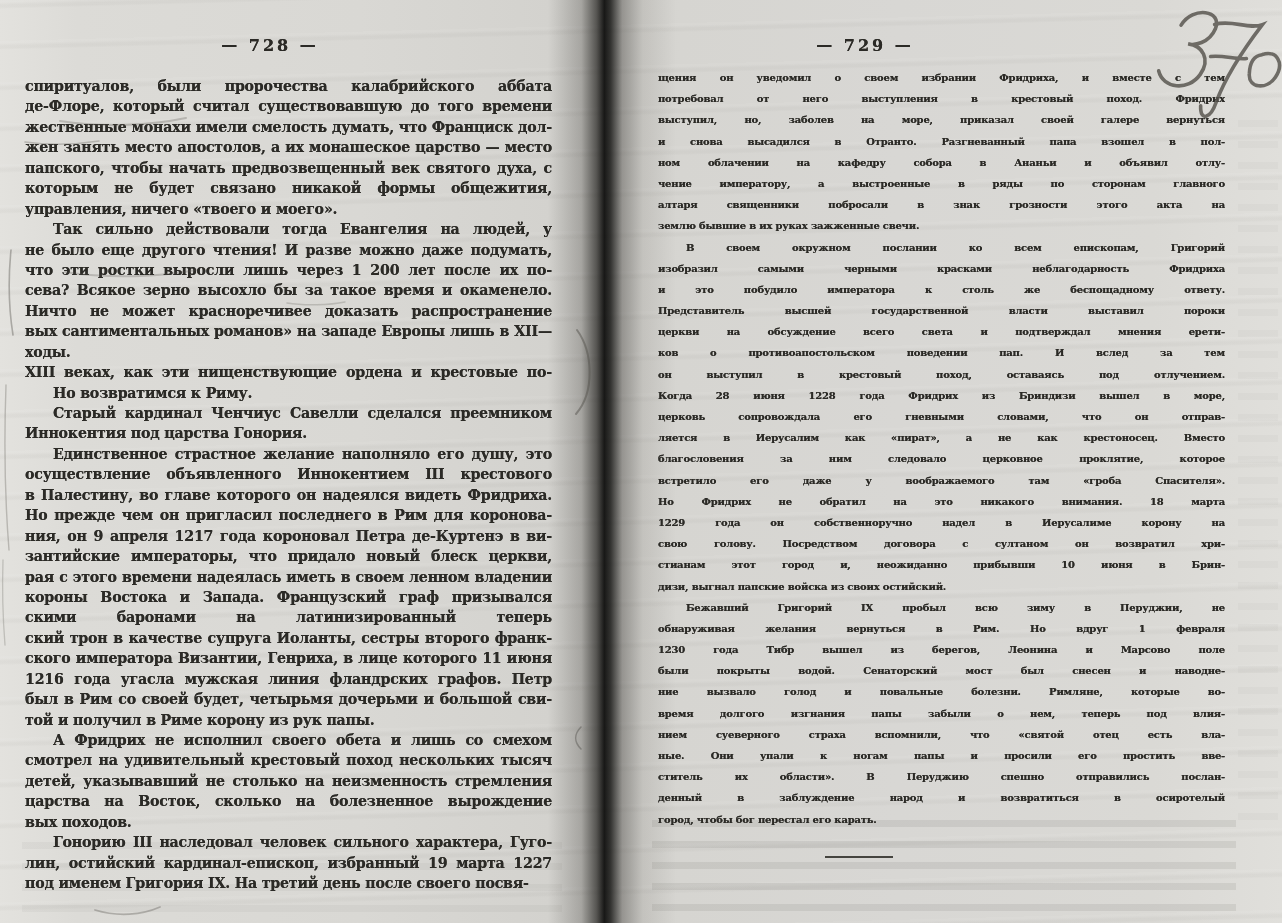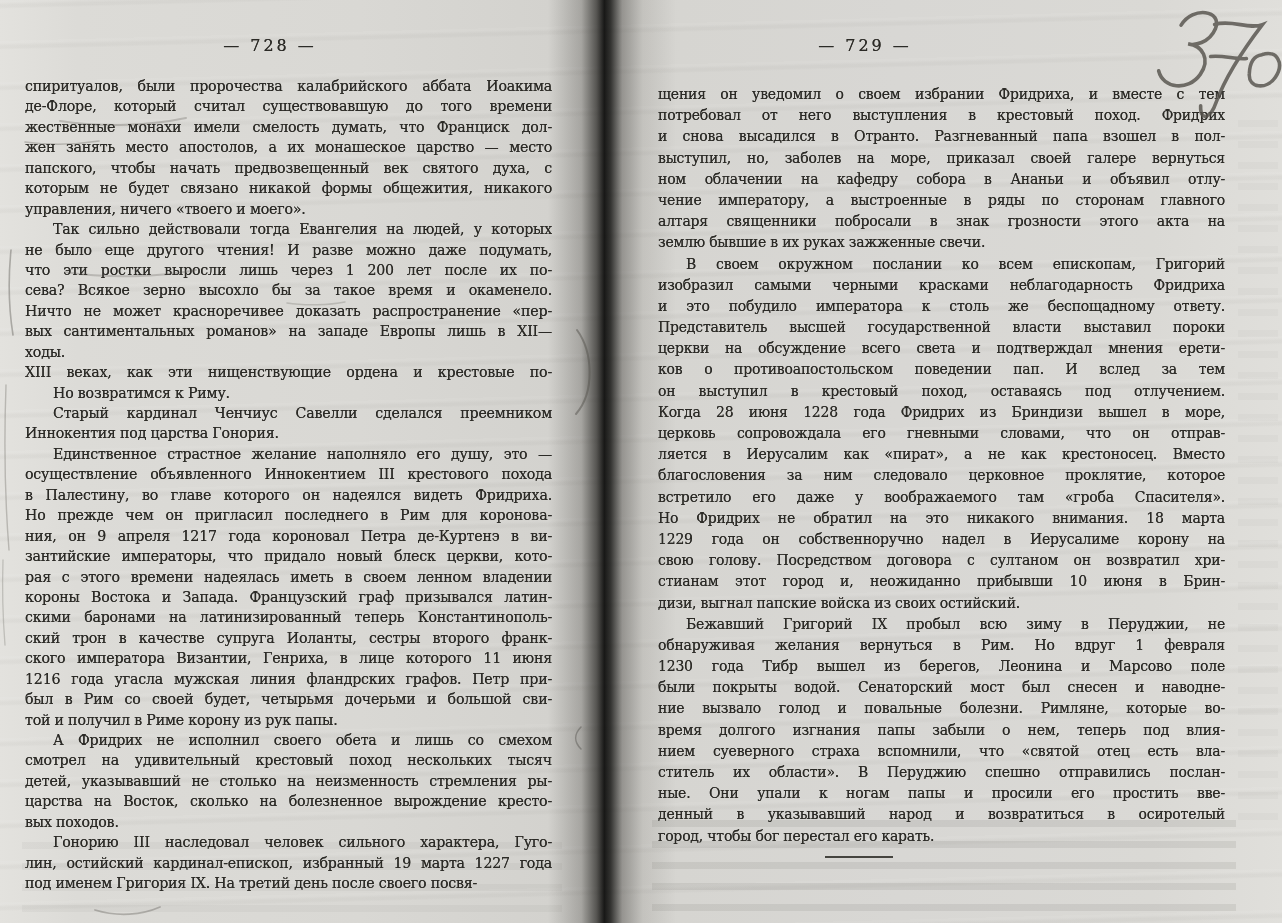--- a/index.html
+++ b/index.html
@@ -1,19 +1,19 @@
 <!DOCTYPE html>
 <html><head>
 <meta charset="utf-8">
 <title>Scanned book spread</title>
 <style>
   html,body{margin:0;padding:0;width:1282px;height:923px;overflow:hidden;}
   #scan{
     position:relative;width:1282px;height:923px;
-    font-family:"DejaVu Serif",serif;font-weight:400;color:#2b2a26;
+    font-family:"DejaVu Serif",serif;font-weight:700;color:#2b2a26;
     background:
       repeating-linear-gradient(178.5deg,
         rgba(255,255,255,.05) 0 2px,
         rgba(118,116,110,.05) 5px 7px,
         rgba(255,255,255,0) 9px 41px),
       linear-gradient(90deg,
         #e3e2de 0%, #dcdbd7 6%, #d9d8d4 28%, #d3d2ce 43%, #cfceca 46%,
         #d6d5d1 53%, #d8d7d4 70%, #dad9d5 90%, #e0dfdb 100%);
   }
   
@@ -35,21 +35,21 @@
     background:repeating-linear-gradient(180deg,
       rgba(104,103,98,.17) 0 7px, rgba(104,103,98,0) 7px 21px);
   }
   #ghost-right{left:652px;top:820px;width:584px;height:96px;opacity:.75;}
   #ghost-left{left:22px;top:842px;width:540px;height:76px;opacity:.35;}
   #ghost-right-mid{left:1238px;top:120px;width:40px;height:700px;opacity:.25;}
 
   .column{position:absolute;letter-spacing:-0.2px;}
   #left-column{left:25px;top:76px;width:527px;font-size:14.2px;}
   #left-column .ln{height:20.45px;line-height:20.45px;}
-  #right-column{left:658px;top:84px;width:567px;font-size:14px;}
+  #right-column{left:658px;top:67px;width:567px;font-size:10px;}
   #right-column .ln{height:21.2px;line-height:21.2px;}
   .ln{overflow:hidden;text-shadow:0 0 .4px rgba(43,42,38,.85);}
   .ln.j{text-align:justify;}
   .ln.j::after{content:"";display:inline-block;width:100%;height:0;}
   .ln.ind{text-indent:28px;}
 
   .pgnum{position:absolute;top:36px;font-size:16px;letter-spacing:3px;
          text-align:center;text-shadow:0 0 .4px rgba(43,42,38,.85);}
   #pgnum-left{left:0;width:540px;}
   #pgnum-right{left:658px;width:414px;}
@@ -113,22 +113,22 @@
       <div class="ln j">детей, указывавший не столько на неизменность стремления ры-</div>
       <div class="ln j">царства на Восток, сколько на болезненное вырождение кресто-</div>
       <div class="ln last">вых походов.</div>
       <div class="ln j ind">Гонорию III наследовал человек сильного характера, Гуго-</div>
       <div class="ln j">лин, остийский кардинал-епископ, избранный 19 марта 1227 года</div>
       <div class="ln last">под именем Григория IX. На третий день после своего посвя-</div>
     </div>
   <div class="column" id="right-column">
       <div class="ln j">щения он уведомил о своем избрании Фридриха, и вместе с тем</div>
       <div class="ln j">потребовал от него выступления в крестовый поход. Фридрих</div>
+      <div class="ln j">выступил, но, заболев на море, приказал своей галере вернуться</div>
       <div class="ln j">и снова высадился в Отранто. Разгневанный папа взошел в пол-</div>
-      <div class="ln j">выступил, но, заболев на море, приказал своей галере вернуться</div>
       <div class="ln j">ном облачении на кафедру собора в Ананьи и объявил отлу-</div>
       <div class="ln j">чение императору, а выстроенные в ряды по сторонам главного</div>
       <div class="ln j">алтаря священники побросали в знак грозности этого акта на</div>
       <div class="ln last">землю бывшие в их руках зажженные свечи.</div>
       <div class="ln j ind">В своем окружном послании ко всем епископам, Григорий</div>
       <div class="ln j">изобразил самыми черными красками неблагодарность Фридриха</div>
       <div class="ln j">и это побудило императора к столь же беспощадному ответу.</div>
       <div class="ln j">Представитель высшей государственной власти выставил пороки</div>
       <div class="ln j">церкви на обсуждение всего света и подтверждал мнения ерети-</div>
       <div class="ln j">ков о противоапостольском поведении пап. И вслед за тем</div>
@@ -143,23 +143,23 @@
       <div class="ln j">свою голову. Посредством договора с султаном он возвратил хри-</div>
       <div class="ln j">стианам этот город и, неожиданно прибывши 10 июня в Брин-</div>
       <div class="ln last">дизи, выгнал папские войска из своих остийский.</div>
       <div class="ln j ind">Бежавший Григорий IX пробыл всю зиму в Перуджии, не</div>
       <div class="ln j">обнаруживая желания вернуться в Рим. Но вдруг 1 февраля</div>
       <div class="ln j">1230 года Тибр вышел из берегов, Леонина и Марсово поле</div>
       <div class="ln j">были покрыты водой. Сенаторский мост был снесен и наводне-</div>
       <div class="ln j">ние вызвало голод и повальные болезни. Римляне, которые во-</div>
       <div class="ln j">время долгого изгнания папы забыли о нем, теперь под влия-</div>
       <div class="ln j">нием суеверного страха вспомнили, что «святой отец есть вла-</div>
+      <div class="ln j">ные. Они упали к ногам папы и просили его простить вве-</div>
       <div class="ln j">ститель их области». В Перуджию спешно отправились послан-</div>
-      <div class="ln j">ные. Они упали к ногам папы и просили его простить вве-</div>
-      <div class="ln j">денный в указывавший народ и возвратиться в осиротелый</div>
+      <div class="ln j">денный в заблуждение народ и возвратиться в осиротелый</div>
       <div class="ln last">город, чтобы бог перестал его карать.</div>
     </div>
 
   <div id="divider"></div>
 
   <svg id="pencil-marks" viewBox="0 0 1282 923" xmlns="http://www.w3.org/2000/svg">
     <g fill="none" stroke="#55534d" stroke-linecap="round">
       <path d="M 60 121 C 105 128, 152 125, 186 118" stroke-width="2" opacity=".28"></path>
       <path d="M 25 142 C 55 146, 80 144, 99 141" stroke-width="1.6" opacity=".3"></path>
       <path d="M 65 272 C 110 279, 160 277, 196 270" stroke-width="2" opacity=".26"></path>

